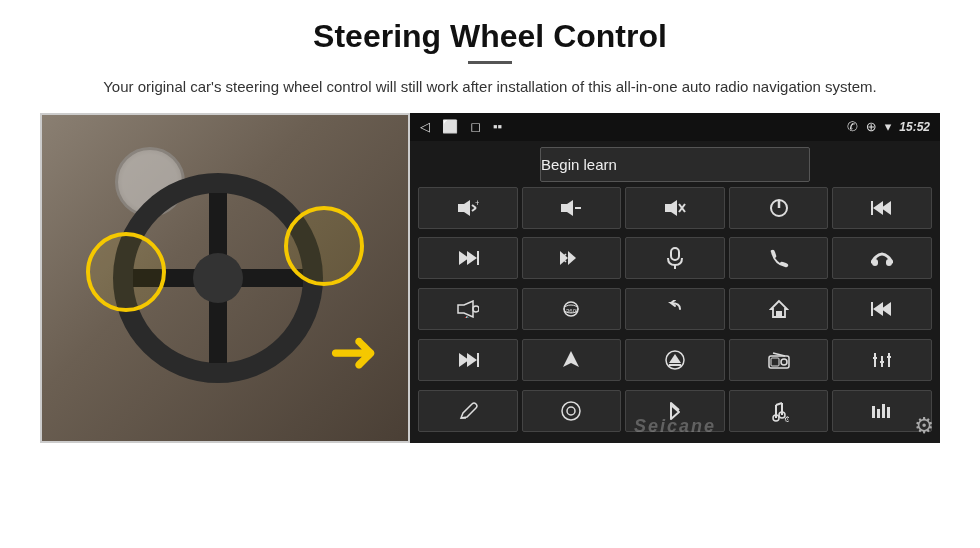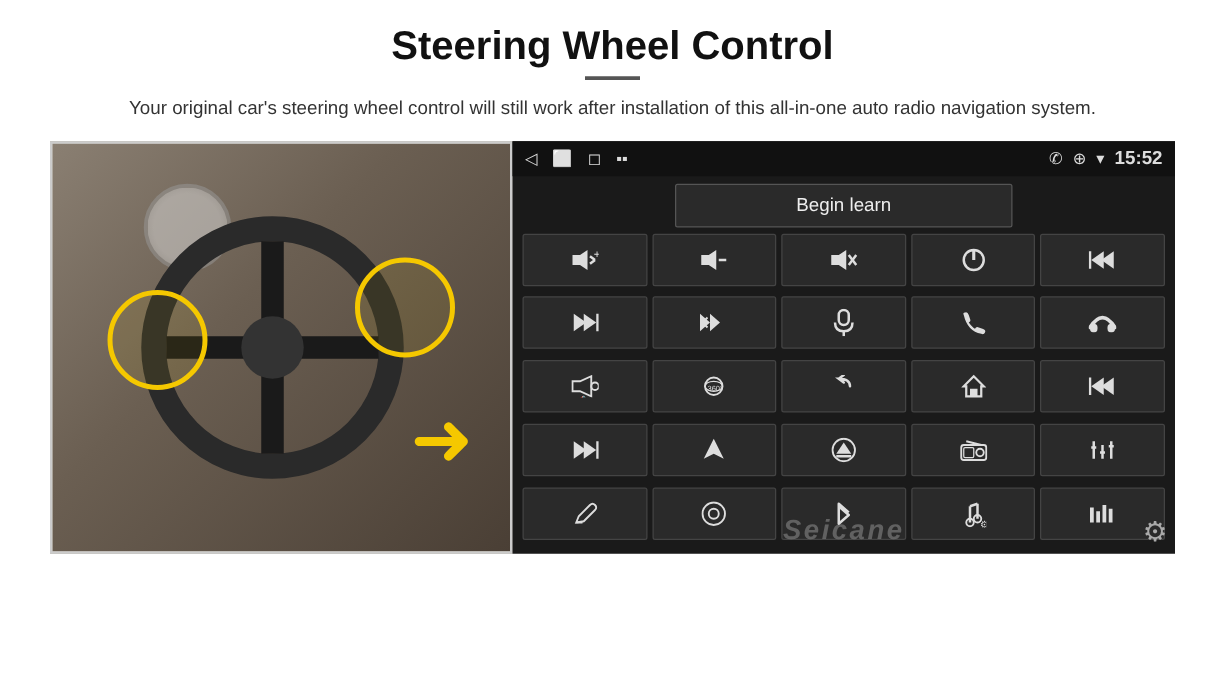--- a/index.html
+++ b/index.html
@@ -192,22 +192,23 @@
       align-items: center;
     }
 
     .status-icon {
       color: #ddd;
       font-size: 13px;
     }
 
     .status-time {
       color: #ddd;
-      font-size: 15px;
+      font-size: 12px;
       font-weight: bold;
+      font-style: italic;
     }
 
     
     .main-area {
       flex: 1;
       padding: 6px 8px;
       display: flex;
       flex-direction: column;
       gap: 5px;
     }
@@ -216,23 +217,22 @@
     .begin-learn-row {
       display: flex;
       justify-content: center;
     }
 
     .begin-learn-btn {
       background: #2a2a2a;
       border: 1px solid #555;
       color: #eee;
       font-size: 15px;
-      padding: 8px 12px;
+      padding: 8px 0;
       width: 270px;
-      text-align: center;
       cursor: pointer;
       border-radius: 2px;
     }
 
     
     .icon-grid {
       display: grid;
       grid-template-columns: repeat(5, 1fr);
       gap: 4px;
       flex: 1;
@@ -251,21 +251,21 @@
       border-radius: 2px;
     }
 
     
     .seicane-watermark {
       position: absolute;
       bottom: 6px;
       left: 50%;
       transform: translateX(-50%);
       color: rgba(180,180,180,0.4);
-      font-size: 22px;
+      font-size: 18px;
       font-style: italic;
       font-weight: bold;
       letter-spacing: 2px;
       pointer-events: none;
     }
 
     
     .settings-gear {
       position: absolute;
       bottom: 4px;

